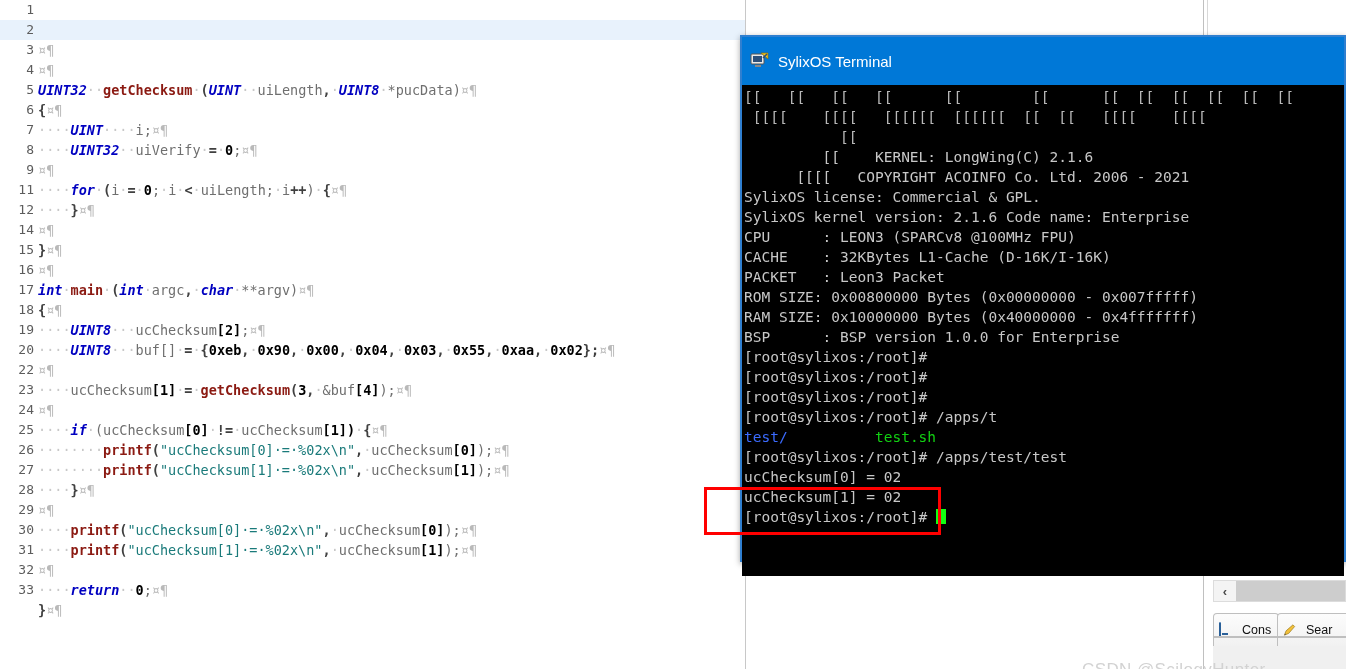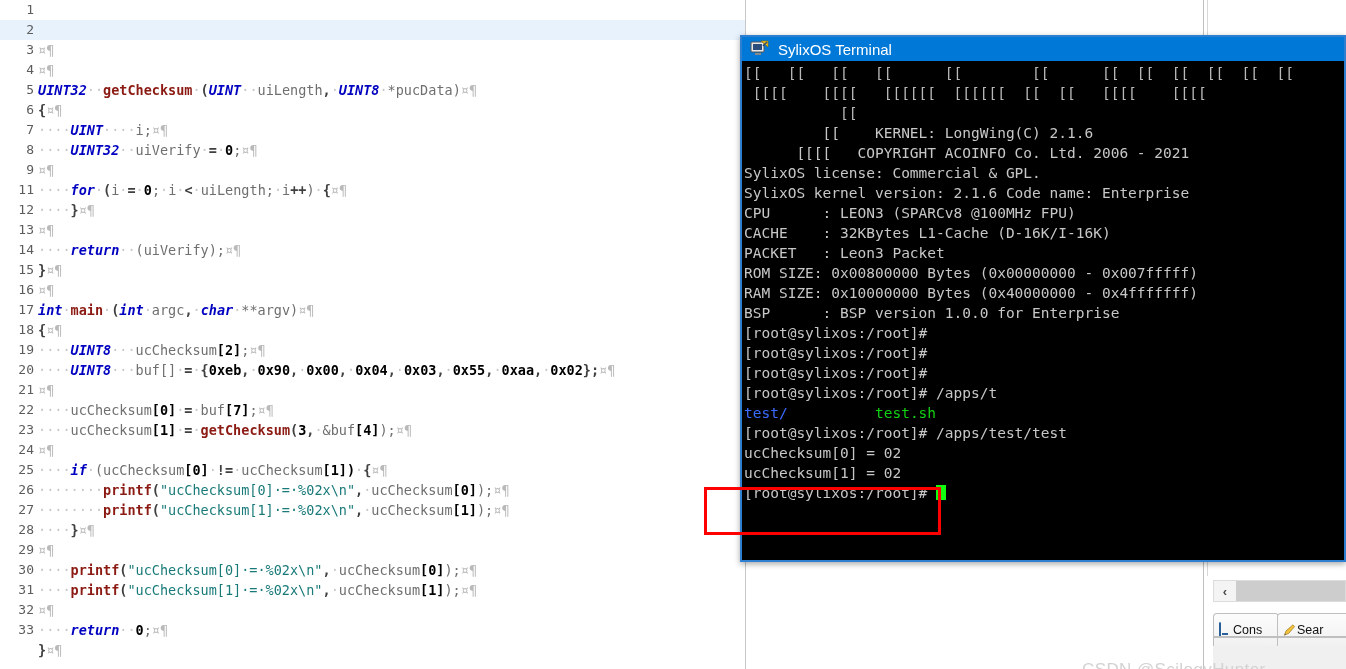--- a/index.html
+++ b/index.html
@@ -81,21 +81,21 @@
   .hscroll-thumb { flex:1; height:20px; background:#cdcdcd; }
 
   .tabstrip {
     position:absolute; left:1213px; top:613px; width:133px; height:24px;
   }
   .tab {
     position:absolute; top:0; height:24px;
     background:linear-gradient(#fcfcfc,#f1f1f1);
     border:1px solid #bfbfbf; border-bottom:none;
     border-top-left-radius:4px; border-top-right-radius:4px;
-    display:flex; align-items:center; gap:0; padding:16px 5px;
+    display:flex; align-items:center; gap:9px; padding:16px 5px;
     font-size:12.5px; color:#111;
   }
   .tab-console { left:0; width:66px; }
   .tab-search  { left:64px; width:84px; }
   .tab-ico { width:14px; height:14px; display:inline-block; position:relative; }
   .ico-monitor {
     border:1.6px solid #2a6099; border-radius:1px; width:12px; height:9px;
     background:#cfe3f5; margin-top:1px;
   }
   .ico-monitor:after{
@@ -111,21 +111,21 @@
     position:absolute; left:1213px; top:638px; width:133px; height:31px; background:#f0f0f0;
   }
 
   
   .terminal {
     position:absolute; left:740px; top:35px; width:606px; height:527px;
     border:2px solid #2f7fd0; background:#000;
     box-shadow:0 2px 6px rgba(0,0,0,.35);
   }
   .term-title {
-    height:24px; background:#0078d7; display:flex; align-items:center;
+    height:48px; background:#0078d7; display:flex; align-items:center;
     padding:0 8px; gap:8px;
   }
   .term-title-icon { width:20px; height:18px; position:relative; flex:0 0 auto; }
   .term-title-text { color:#ffffff; font-size:15px; font-family:"Liberation Sans",sans-serif; }
   .term-body {
     height:491px; background:#000; padding:2px 0 0 2px; overflow:hidden;
     font-family:"DejaVu Sans Mono","Liberation Mono",monospace;
     font-size:14.5px; line-height:20px; color:#c8c8c8;
     white-space:pre;
   }
@@ -160,29 +160,27 @@
         <div class="line hl"><span class="gutter">2</span><span class="code"><span class="pil">¤</span><span class="par">¶</span></span></div>
         <div class="line"><span class="gutter">3</span><span class="code"><span class="pil">¤</span><span class="par">¶</span></span></div>
         <div class="line"><span class="gutter">4</span><span class="code"><span class="kw">UINT32</span><span class="dot">··</span><span class="fn">getChecksum</span><span class="dot">·</span><span class="punct">(</span><span class="kw">UINT</span><span class="dot">··</span><span class="plain">uiLength</span><span class="punct">,</span><span class="dot">·</span><span class="kw">UINT8</span><span class="dot">·</span><span class="plain">*pucData)</span><span class="pil">¤</span><span class="par">¶</span></span></div>
         <div class="line"><span class="gutter">5</span><span class="code"><span class="punct">{</span><span class="pil">¤</span><span class="par">¶</span></span></div>
         <div class="line"><span class="gutter">6</span><span class="code"><span class="dot">····</span><span class="kw">UINT</span><span class="dot">····</span><span class="plain">i;</span><span class="pil">¤</span><span class="par">¶</span></span></div>
         <div class="line"><span class="gutter">7</span><span class="code"><span class="dot">····</span><span class="kw">UINT32</span><span class="dot">··</span><span class="plain">uiVerify</span><span class="dot">·</span><span class="punct">=</span><span class="dot">·</span><span class="num">0</span><span class="plain">;</span><span class="pil">¤</span><span class="par">¶</span></span></div>
         <div class="line"><span class="gutter">8</span><span class="code"><span class="pil">¤</span><span class="par">¶</span></span></div>
         <div class="line"><span class="gutter">9</span><span class="code"><span class="dot">····</span><span class="kw">for</span><span class="dot">·</span><span class="punct">(</span><span class="plain">i</span><span class="dot">·</span><span class="punct">=</span><span class="dot">·</span><span class="num">0</span><span class="plain">;</span><span class="dot">·</span><span class="plain">i</span><span class="dot">·</span><span class="punct">&lt;</span><span class="dot">·</span><span class="plain">uiLength;</span><span class="dot">·</span><span class="plain">i</span><span class="punct">++</span><span class="plain">)</span><span class="dot">·</span><span class="punct">{</span><span class="pil">¤</span><span class="par">¶</span></span></div>
         <div class="line"><span class="gutter">11</span><span class="code"><span class="dot">····</span><span class="punct">}</span><span class="pil">¤</span><span class="par">¶</span></span></div>
         <div class="line"><span class="gutter">12</span><span class="code"><span class="pil">¤</span><span class="par">¶</span></span></div>
-        <div class="line"><span class="gutter">13</span><span class="code"><span class="dot">····</span><span class="kw">return</span><span class="dot">··</span><span class="plain">(uiVerify);</span><span class="pil">¤</span><span class="par">¶</span></span></div>
         <div class="line"><span class="gutter">14</span><span class="code"><span class="punct">}</span><span class="pil">¤</span><span class="par">¶</span></span></div>
         <div class="line"><span class="gutter">15</span><span class="code"><span class="pil">¤</span><span class="par">¶</span></span></div>
         <div class="line"><span class="gutter">16</span><span class="code"><span class="kw">int</span><span class="dot">·</span><span class="fn">main</span><span class="dot">·</span><span class="punct">(</span><span class="kw">int</span><span class="dot">·</span><span class="plain">argc</span><span class="punct">,</span><span class="dot">·</span><span class="kw">char</span><span class="dot">·</span><span class="plain">**argv)</span><span class="pil">¤</span><span class="par">¶</span></span></div>
         <div class="line"><span class="gutter">17</span><span class="code"><span class="punct">{</span><span class="pil">¤</span><span class="par">¶</span></span></div>
         <div class="line"><span class="gutter">18</span><span class="code"><span class="dot">····</span><span class="kw">UINT8</span><span class="dot">···</span><span class="plain">ucChecksum</span><span class="num">[2]</span><span class="plain">;</span><span class="pil">¤</span><span class="par">¶</span></span></div>
         <div class="line"><span class="gutter">19</span><span class="code"><span class="dot">····</span><span class="kw">UINT8</span><span class="dot">···</span><span class="plain">buf[]</span><span class="dot">·</span><span class="punct">=</span><span class="dot">·</span><span class="punct">{</span><span class="num">0xeb</span><span class="punct">,</span><span class="dot">·</span><span class="num">0x90</span><span class="punct">,</span><span class="dot">·</span><span class="num">0x00</span><span class="punct">,</span><span class="dot">·</span><span class="num">0x04</span><span class="punct">,</span><span class="dot">·</span><span class="num">0x03</span><span class="punct">,</span><span class="dot">·</span><span class="num">0x55</span><span class="punct">,</span><span class="dot">·</span><span class="num">0xaa</span><span class="punct">,</span><span class="dot">·</span><span class="num">0x02</span><span class="punct">};</span><span class="pil">¤</span><span class="par">¶</span></span></div>
         <div class="line"><span class="gutter">20</span><span class="code"><span class="pil">¤</span><span class="par">¶</span></span></div>
-        <div class="line"><span class="gutter">21</span><span class="code"><span class="dot">····</span><span class="plain">ucChecksum</span><span class="num">[0]</span><span class="dot">·</span><span class="punct">=</span><span class="dot">·</span><span class="plain">buf</span><span class="num">[7]</span><span class="plain">;</span><span class="pil">¤</span><span class="par">¶</span></span></div>
         <div class="line"><span class="gutter">22</span><span class="code"><span class="dot">····</span><span class="plain">ucChecksum</span><span class="num">[1]</span><span class="dot">·</span><span class="punct">=</span><span class="dot">·</span><span class="fn">getChecksum</span><span class="punct">(</span><span class="num">3</span><span class="punct">,</span><span class="dot">·</span><span class="plain">&amp;buf</span><span class="num">[4]</span><span class="plain">);</span><span class="pil">¤</span><span class="par">¶</span></span></div>
         <div class="line"><span class="gutter">23</span><span class="code"><span class="pil">¤</span><span class="par">¶</span></span></div>
         <div class="line"><span class="gutter">24</span><span class="code"><span class="dot">····</span><span class="kw">if</span><span class="dot">·</span><span class="plain">(ucChecksum</span><span class="num">[0]</span><span class="dot">·</span><span class="punct">!=</span><span class="dot">·</span><span class="plain">ucChecksum</span><span class="num">[1])</span><span class="dot">·</span><span class="punct">{</span><span class="pil">¤</span><span class="par">¶</span></span></div>
         <div class="line"><span class="gutter">25</span><span class="code"><span class="dot">········</span><span class="fn">printf</span><span class="punct">(</span><span class="str">"ucChecksum[0]·=·%02x\n"</span><span class="punct">,</span><span class="dot">·</span><span class="plain">ucChecksum</span><span class="num">[0]</span><span class="plain">);</span><span class="pil">¤</span><span class="par">¶</span></span></div>
         <div class="line"><span class="gutter">26</span><span class="code"><span class="dot">········</span><span class="fn">printf</span><span class="punct">(</span><span class="str">"ucChecksum[1]·=·%02x\n"</span><span class="punct">,</span><span class="dot">·</span><span class="plain">ucChecksum</span><span class="num">[1]</span><span class="plain">);</span><span class="pil">¤</span><span class="par">¶</span></span></div>
         <div class="line"><span class="gutter">27</span><span class="code"><span class="dot">····</span><span class="punct">}</span><span class="pil">¤</span><span class="par">¶</span></span></div>
         <div class="line"><span class="gutter">28</span><span class="code"><span class="pil">¤</span><span class="par">¶</span></span></div>
         <div class="line"><span class="gutter">29</span><span class="code"><span class="dot">····</span><span class="fn">printf</span><span class="punct">(</span><span class="str">"ucChecksum[0]·=·%02x\n"</span><span class="punct">,</span><span class="dot">·</span><span class="plain">ucChecksum</span><span class="num">[0]</span><span class="plain">);</span><span class="pil">¤</span><span class="par">¶</span></span></div>
         <div class="line"><span class="gutter">30</span><span class="code"><span class="dot">····</span><span class="fn">printf</span><span class="punct">(</span><span class="str">"ucChecksum[1]·=·%02x\n"</span><span class="punct">,</span><span class="dot">·</span><span class="plain">ucChecksum</span><span class="num">[1]</span><span class="plain">);</span><span class="pil">¤</span><span class="par">¶</span></span></div>
         <div class="line"><span class="gutter">31</span><span class="code"><span class="pil">¤</span><span class="par">¶</span></span></div>

